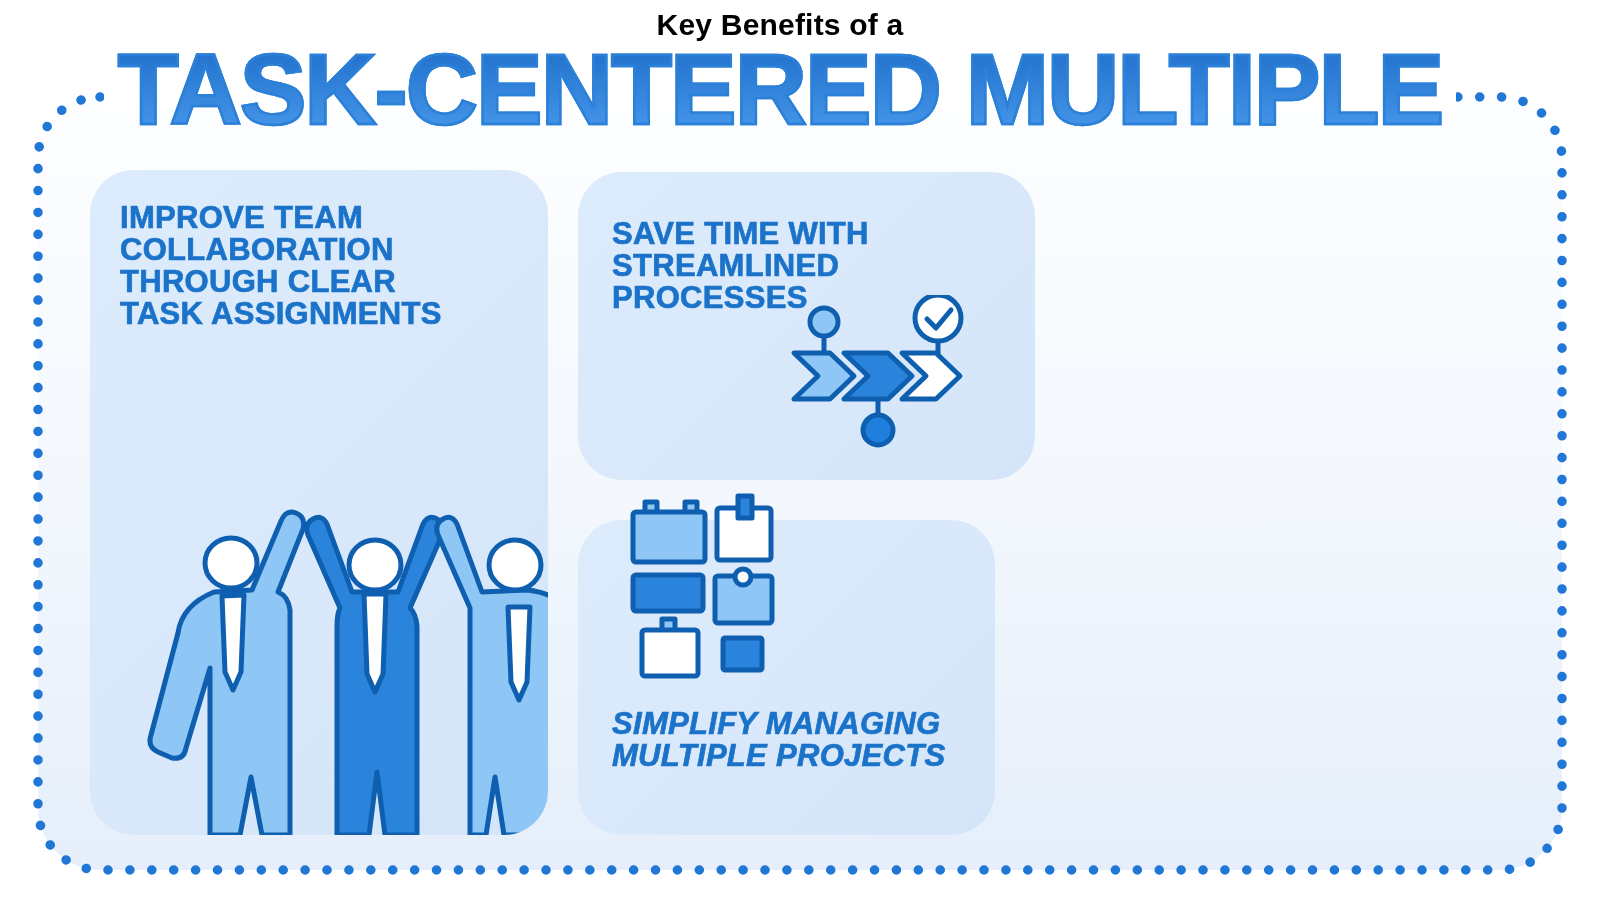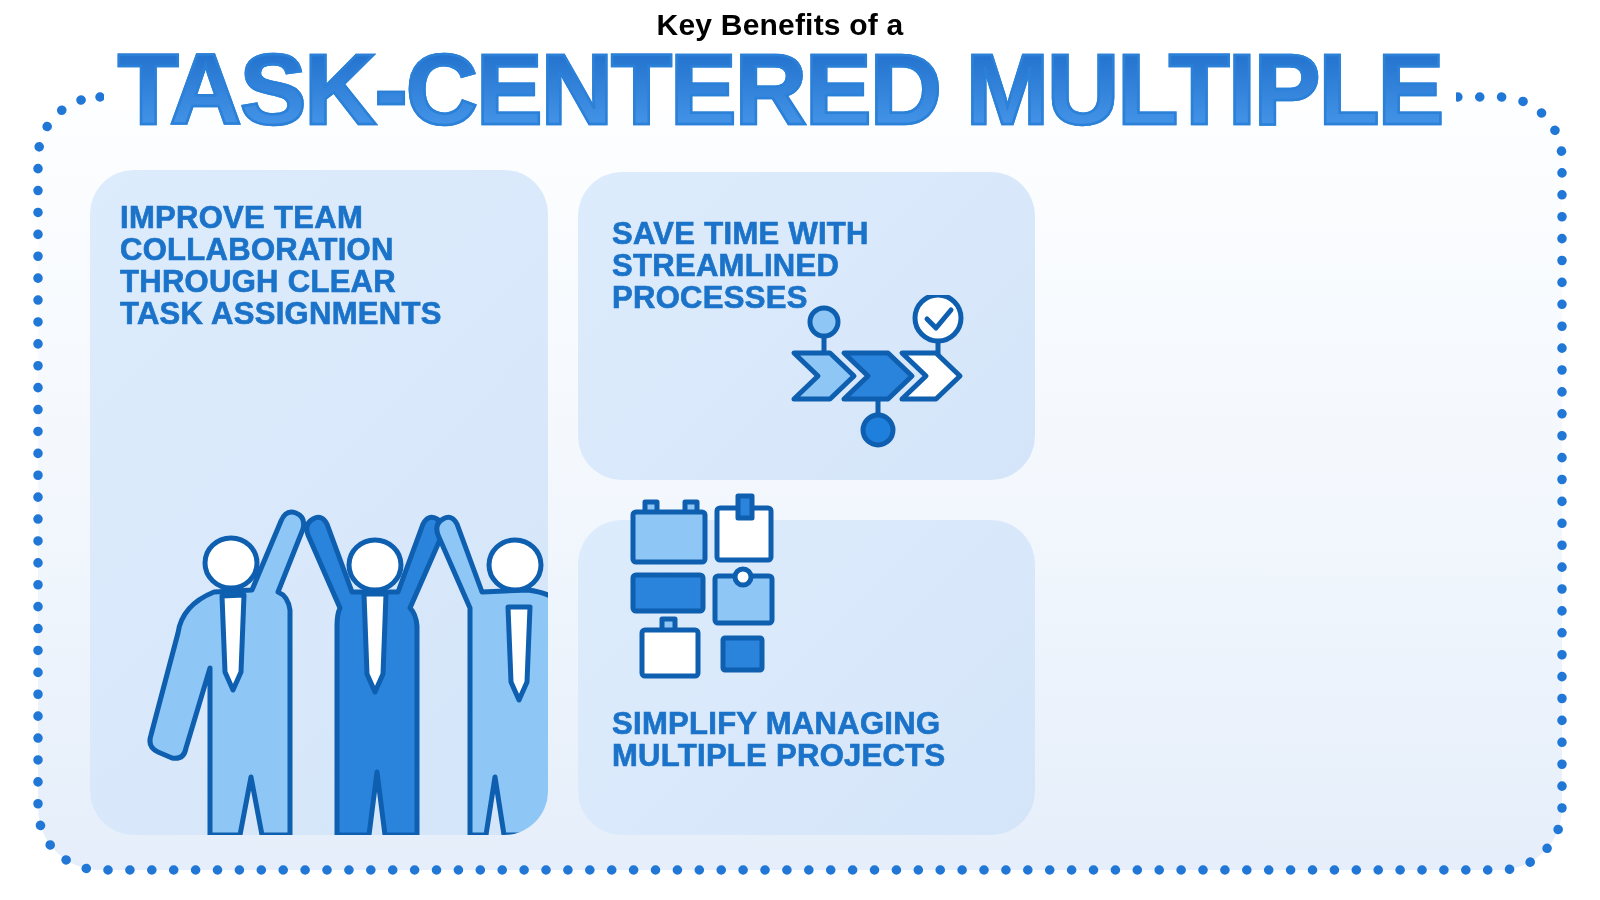--- a/index.html
+++ b/index.html
@@ -18,21 +18,21 @@
     letter-spacing:-2px;-webkit-text-stroke:2.5px #2b80d8;
     background:linear-gradient(180deg,#2474cf 10%,#4494e8 95%);
     -webkit-background-clip:text;background-clip:text;-webkit-text-fill-color:transparent;
   }
   .card{
     position:absolute;background:linear-gradient(135deg,#ddecfc 0%,#d5e5f9 100%);
     border-radius:44px;overflow:hidden;z-index:2;
   }
   .card-1{left:90px;top:170px;width:458px;height:665px;}
   .card-2{left:578px;top:172px;width:457px;height:308px;}
-  .card-3{left:578px;top:520px;width:457px;height:315px;}
+  .card-3{left:578px;top:520px;width:417px;height:315px;font-style:italic;}
   .card-4{left:1068px;top:182px;width:455px;height:651px;}
   .heading{
     position:absolute;font-size:31px;font-weight:bold;color:#1b73c9;
     line-height:32px;letter-spacing:0.3px;white-space:pre-line;
     -webkit-text-stroke:0.7px #1b73c9;z-index:3;
   }
   .h-1{left:30px;top:32px;}
   .h-2{left:34px;top:46px;}
   .h-3{left:34px;top:188px;}
   .h-4{left:38px;top:430px;}

